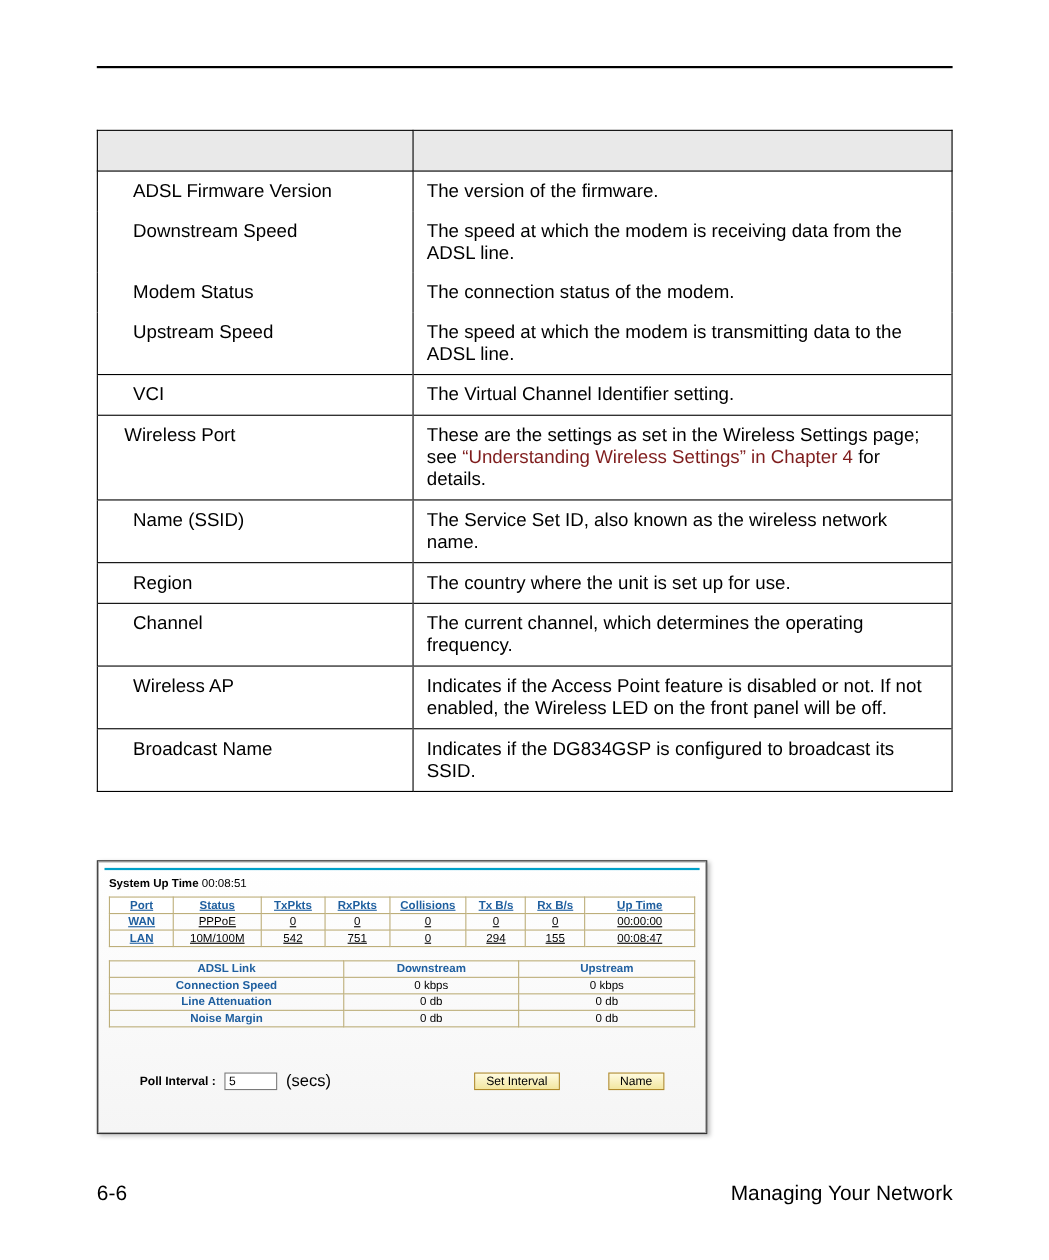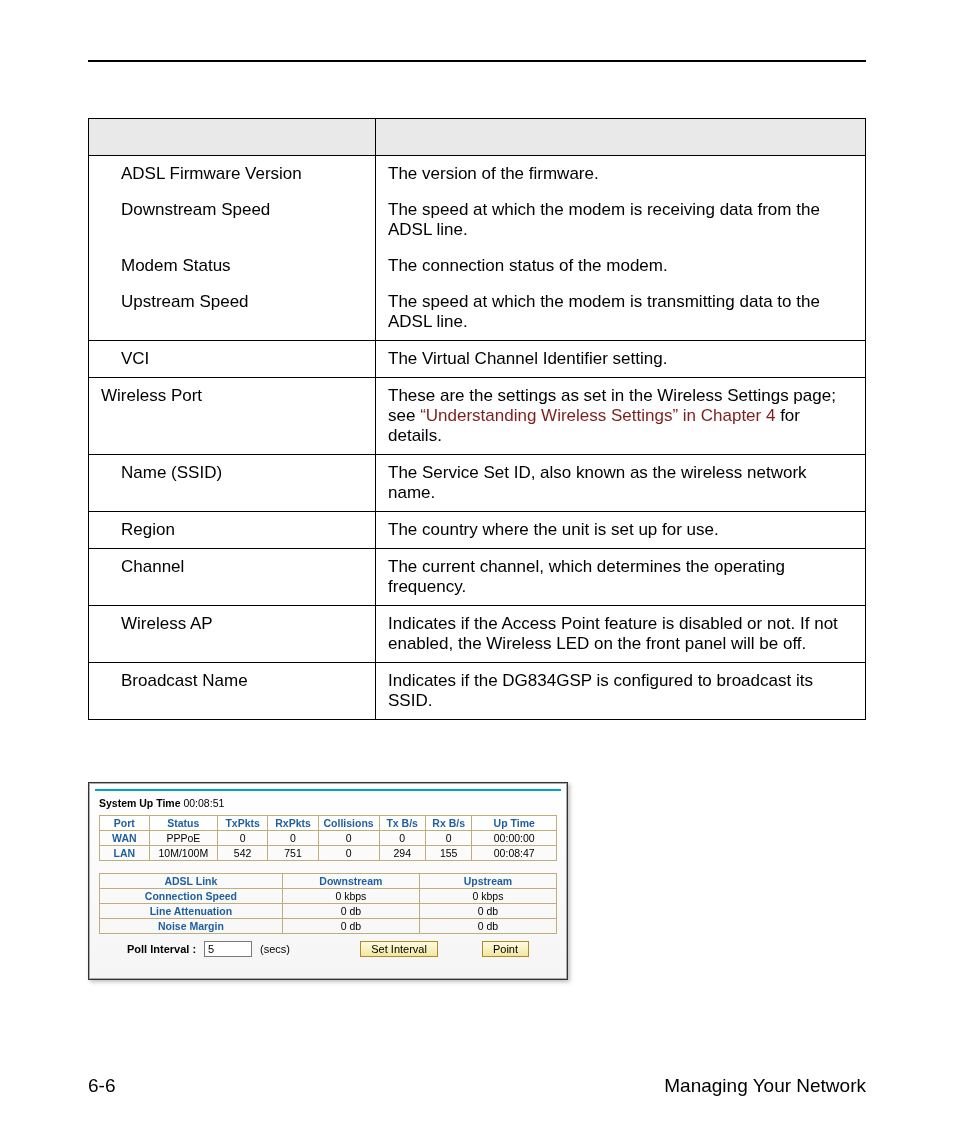--- a/index.html
+++ b/index.html
@@ -36,39 +36,39 @@
     background: #e9e9e9;
     height: 34px;
   }
   table.desc td.col-name {
     width: 244px;
     padding: 8px 10px 8px 32px;
     border-bottom: none;
     border-top: none;
     margin-top: 32px;
   }
-  table.desc td.col-name.indent-1 { padding-left: 12px; }
+  table.desc td.col-name.indent-1 { padding-left: 24px; }
   table.desc td.col-desc {
     padding: 8px 10px 8px 12px;
     border-bottom: none;
     border-top: none;
   }
   table.desc tr.sep td { border-top: 1px solid #000; }
   table.desc tr.last td { border-bottom: 1px solid #000; }
   .link { color: #7f1d1d; }
 
   
   .panel-outer {
     margin-top: 62px;
-    width: 480px;
+    width: 555px;
     box-sizing: border-box;
     border: 1px solid #333;
     background: linear-gradient(#fff, #f5f5f5);
     box-shadow: inset 0 0 0 1px #aaa, 2px 2px 4px rgba(0,0,0,.25);
-    padding: 6px 10px 22px 10px;
+    padding: 6px 10px 39px 10px;
     font-family: Tahoma, Verdana, Arial, sans-serif;
     font-size: 10.5px;
     color: #000;
   }
   .panel-divider {
     border-top: 2px solid #00a0c8;
     margin: 0 -4px 6px -4px;
   }
   .uptime { font-weight: bold; margin: 2px 0 6px 0; }
   .uptime .val { font-weight: normal; }
@@ -76,54 +76,55 @@
   table.grid {
     border-collapse: collapse;
     width: 100%;
   }
   table.grid th, table.grid td {
     border: 1px solid #bdae7a;
     text-align: center;
     padding: 1px 3px;
     font-size: 10.5px;
     white-space: nowrap;
+    text-decoration: underline;
   }
   table.grid th {
     color: #1f5f9f;
     font-weight: bold;
     background: #fff;
   }
   .blue-head { color: #1f5f9f; font-weight: bold; }
 
   table.adsl { margin-top: 12px; border-collapse: collapse; width: 100%; }
   table.adsl th, table.adsl td {
     border: 1px solid #bdae7a;
     text-align: center;
     padding: 1px 3px;
     font-size: 10.5px;
   }
 
   .poll-row {
     display: flex;
     align-items: center;
     gap: 8px;
-    margin-top: 7px;
+    margin-top: 40px;
     padding: 0 28px;
     justify-content: space-between;
   }
   .poll-label { font-weight: bold; font-size: 11px; }
   .poll-input {
     width: 40px;
     border: 1px solid #7a7a7a;
     font-size: 11px;
     padding: 1px 3px;
     background: #fff;
     font-family: inherit;
   }
-  .secs { font-size: 11px; }
+  .secs { font-size: 15px; }
   .btn {
     border: 1px solid #b08a2a;
     background: linear-gradient(#fffbe0, #f2e6a0);
     font-size: 11px;
     padding: 1px 10px;
     cursor: pointer;
     font-family: inherit;
   }
   .spacer-flex { flex: 1; }
 
@@ -270,21 +271,21 @@
         </tbody>
     </table>
 
     <div class="poll-row">
       <span class="poll-label">Poll Interval :</span>
       <input class="poll-input" value="5" style="">
       <span class="secs">(secs)</span>
       <span class="spacer-flex"></span>
       <button class="btn">Set Interval</button>
       <span style="width:28px"></span>
-      <button class="btn">Point</button>
+      <button class="btn">Name</button>
     </div>
   </div>
 
   <div class="footer">
     <span>6-6</span>
     <span>Managing Your Network</span>
   </div>
 </div>
 
 </body></html>

